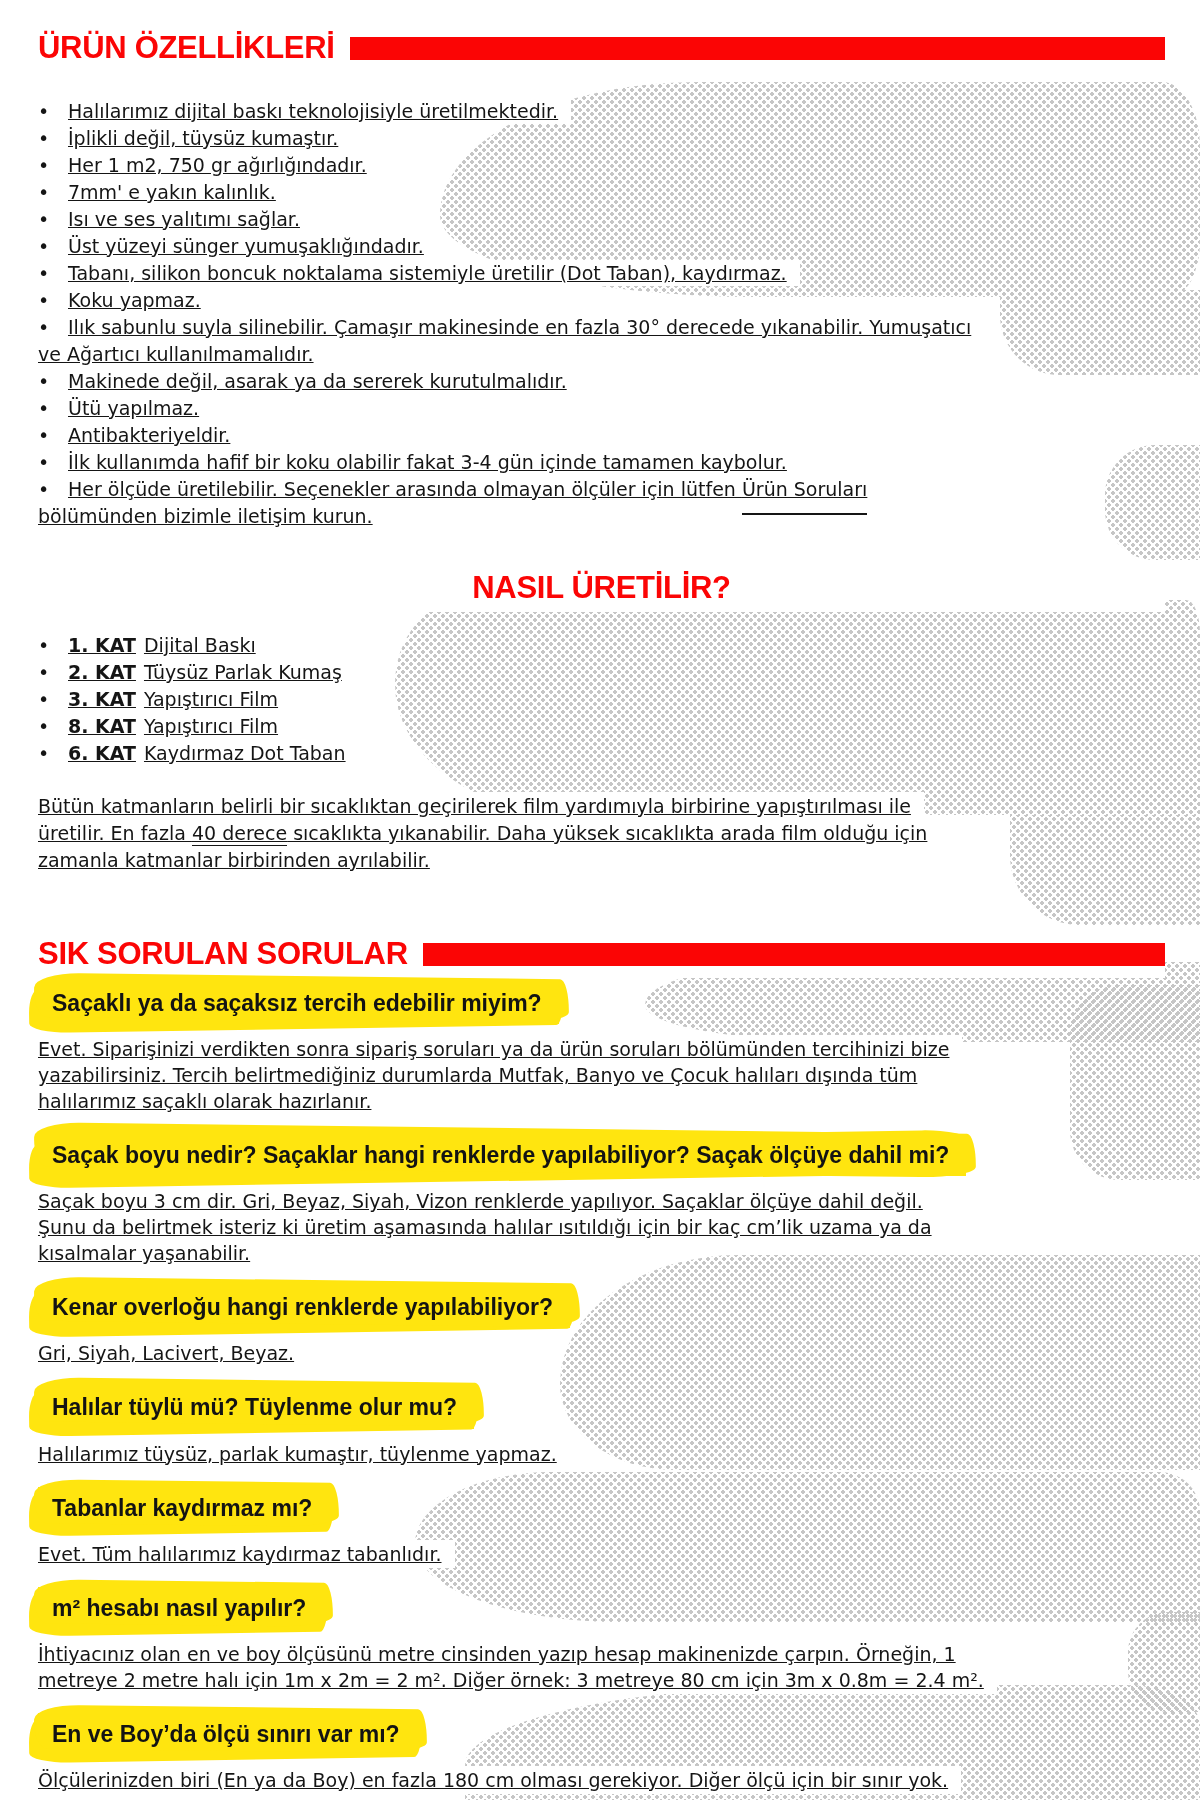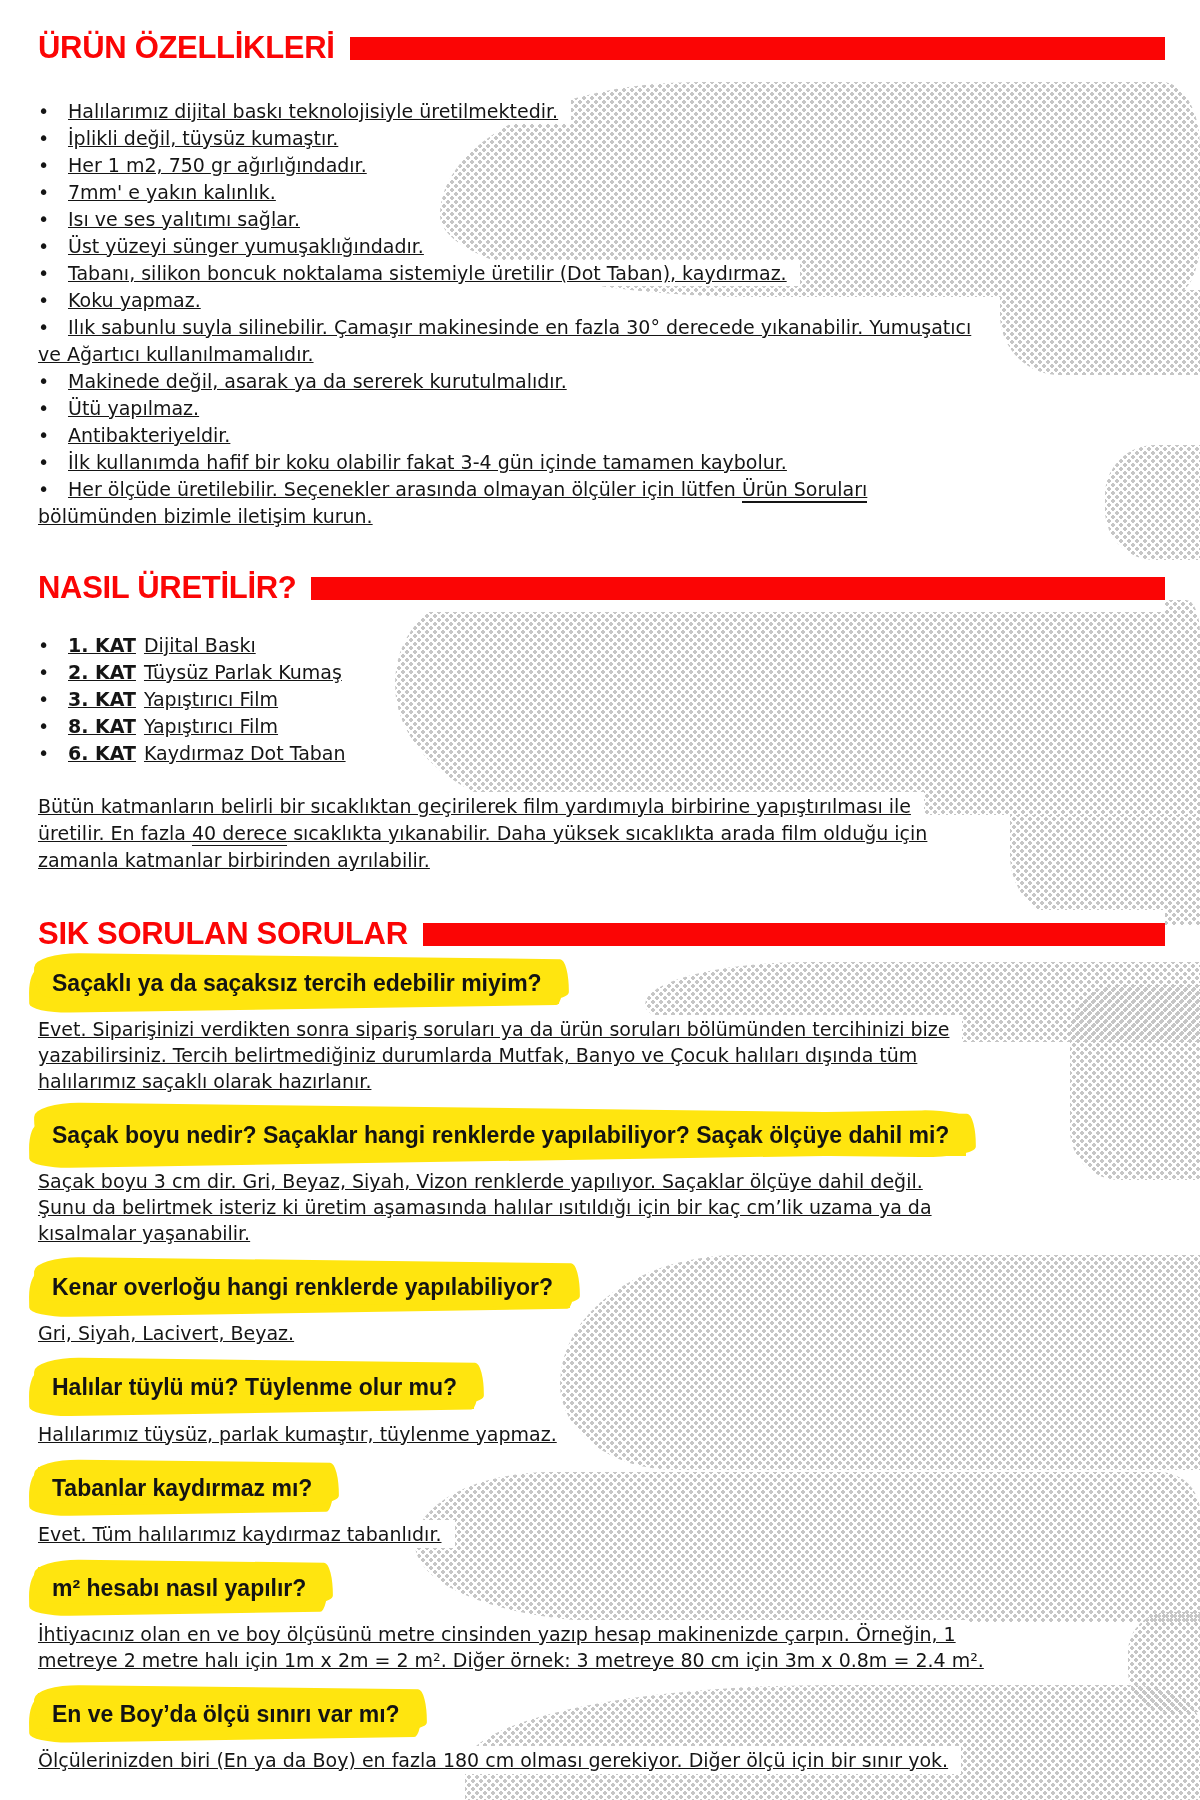--- a/index.html
+++ b/index.html
@@ -49,29 +49,29 @@
   .txt{
     background:#fff;padding:2px 13px 2px 10px;margin-left:-10px;
     -webkit-box-decoration-break:clone;box-decoration-break:clone;
     white-space:pre-line;
     text-decoration:underline;
   }
   li .txt::before{
     content:"\2022";display:inline-block;width:30px;color:#151515;
   }
   ul.layers .kat{font-weight:bold;margin-right:8px;}
-  .u-link{border-bottom:2.5px solid #151515;padding-bottom:1px;}
+  .u-link{border-bottom:2.5px solid #151515;padding-bottom:13px;}
   .u-plain{border-bottom:2.5px solid #151515;padding-bottom:1px;}
 
   p.para{margin:26px 0 0 0;font-size:19px;line-height:27px;}
   p.answer{margin:12px 0 0 0;font-size:19px;line-height:26px;}
   p .txt{padding:3px 13px 3px 10px;}
 
-  .h2-block{margin-top:34px;}
-  .h3-block{margin-top:36px;}
+  .h2-block{margin-top:34px;flex-direction:column;}
+  .h3-block{margin-top:56px;}
 
   .q{
     position:relative;z-index:1;display:inline-block;margin-top:20px;
     background:var(--yellow);padding:9px 17px 9px 14px;
     font-family:"Liberation Sans",sans-serif;font-weight:bold;font-size:23px;
     color:#131313;line-height:1.05;
   }
   .q.first{margin-top:4px;}
   .q::before{
     content:"";position:absolute;z-index:-1;

